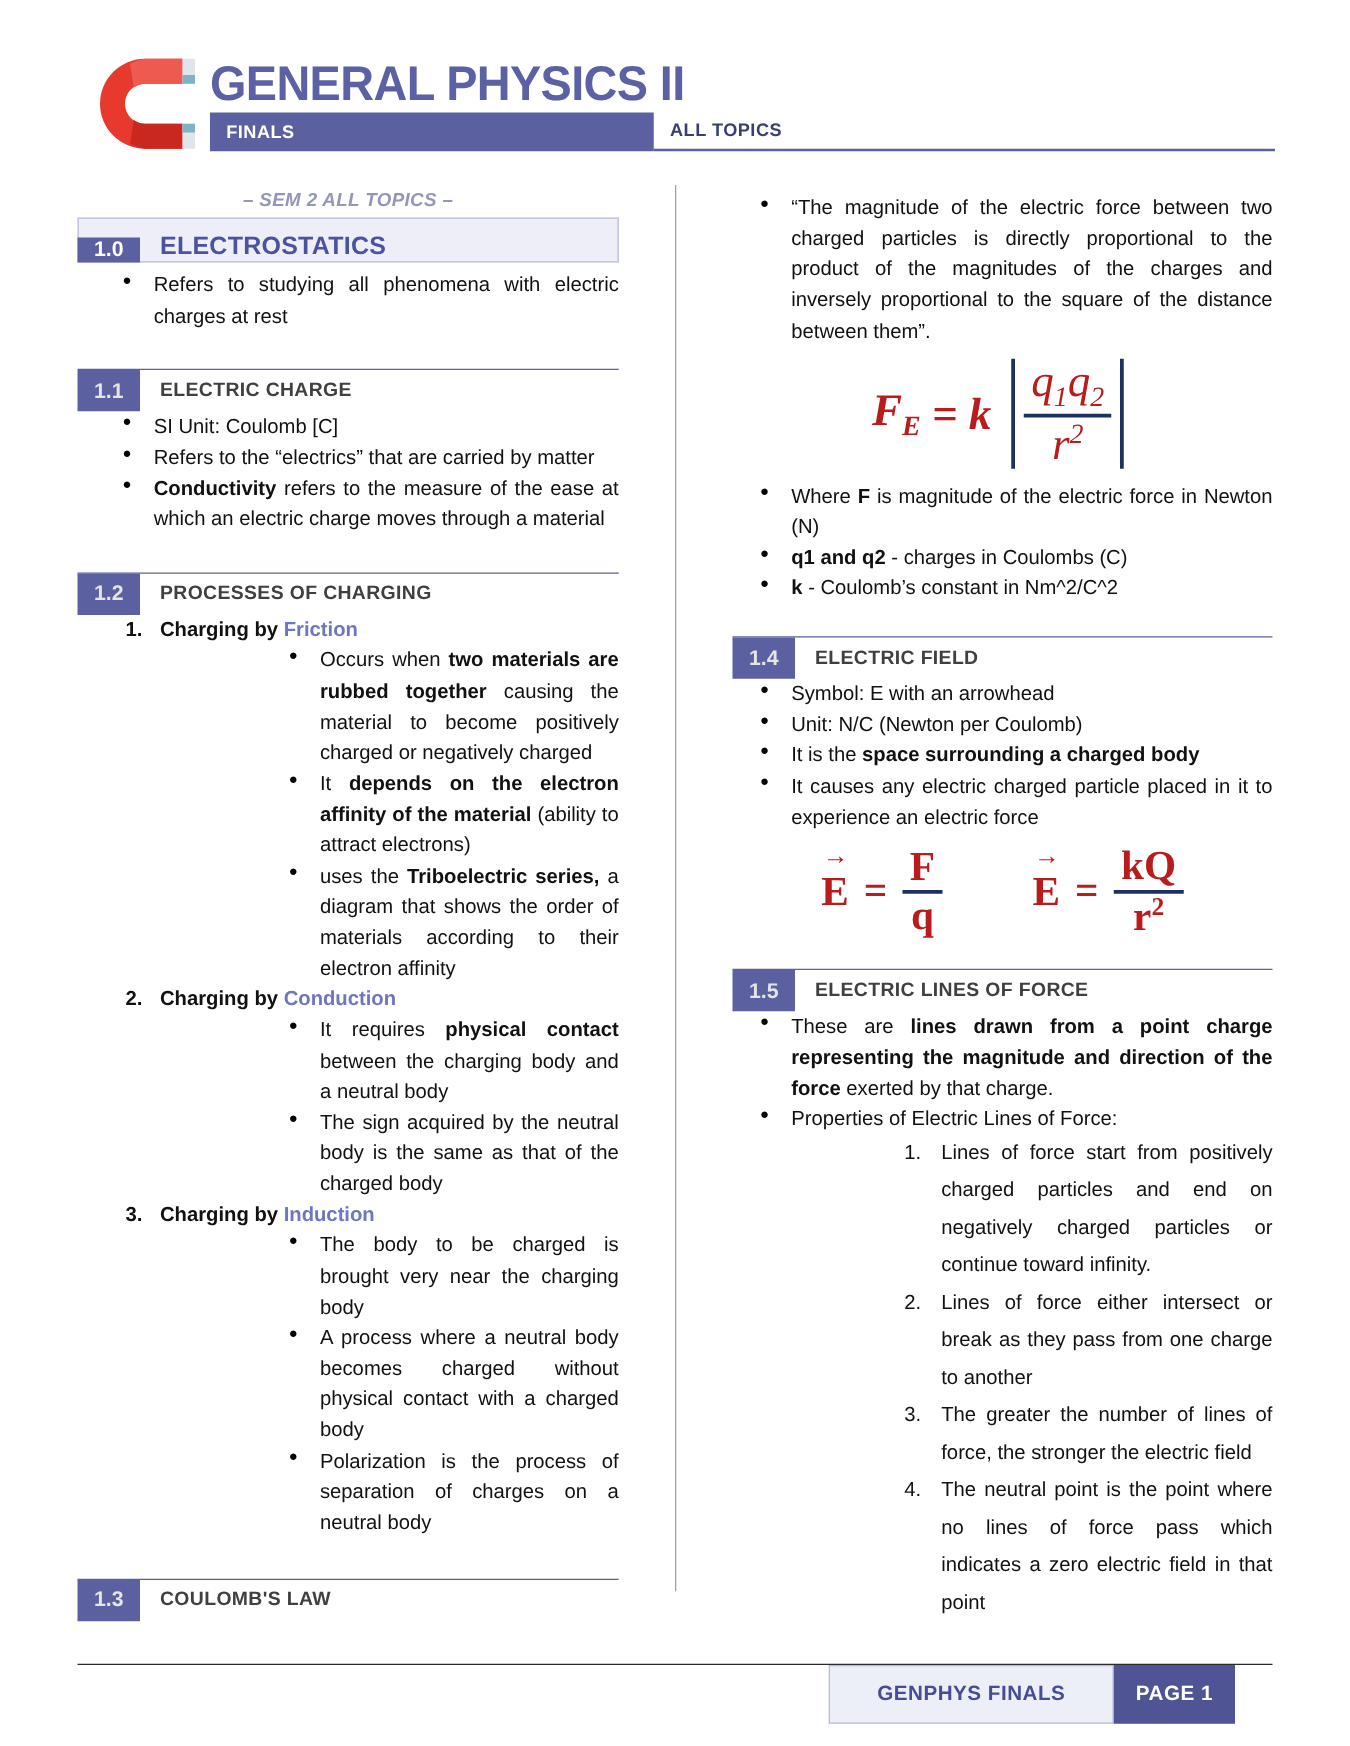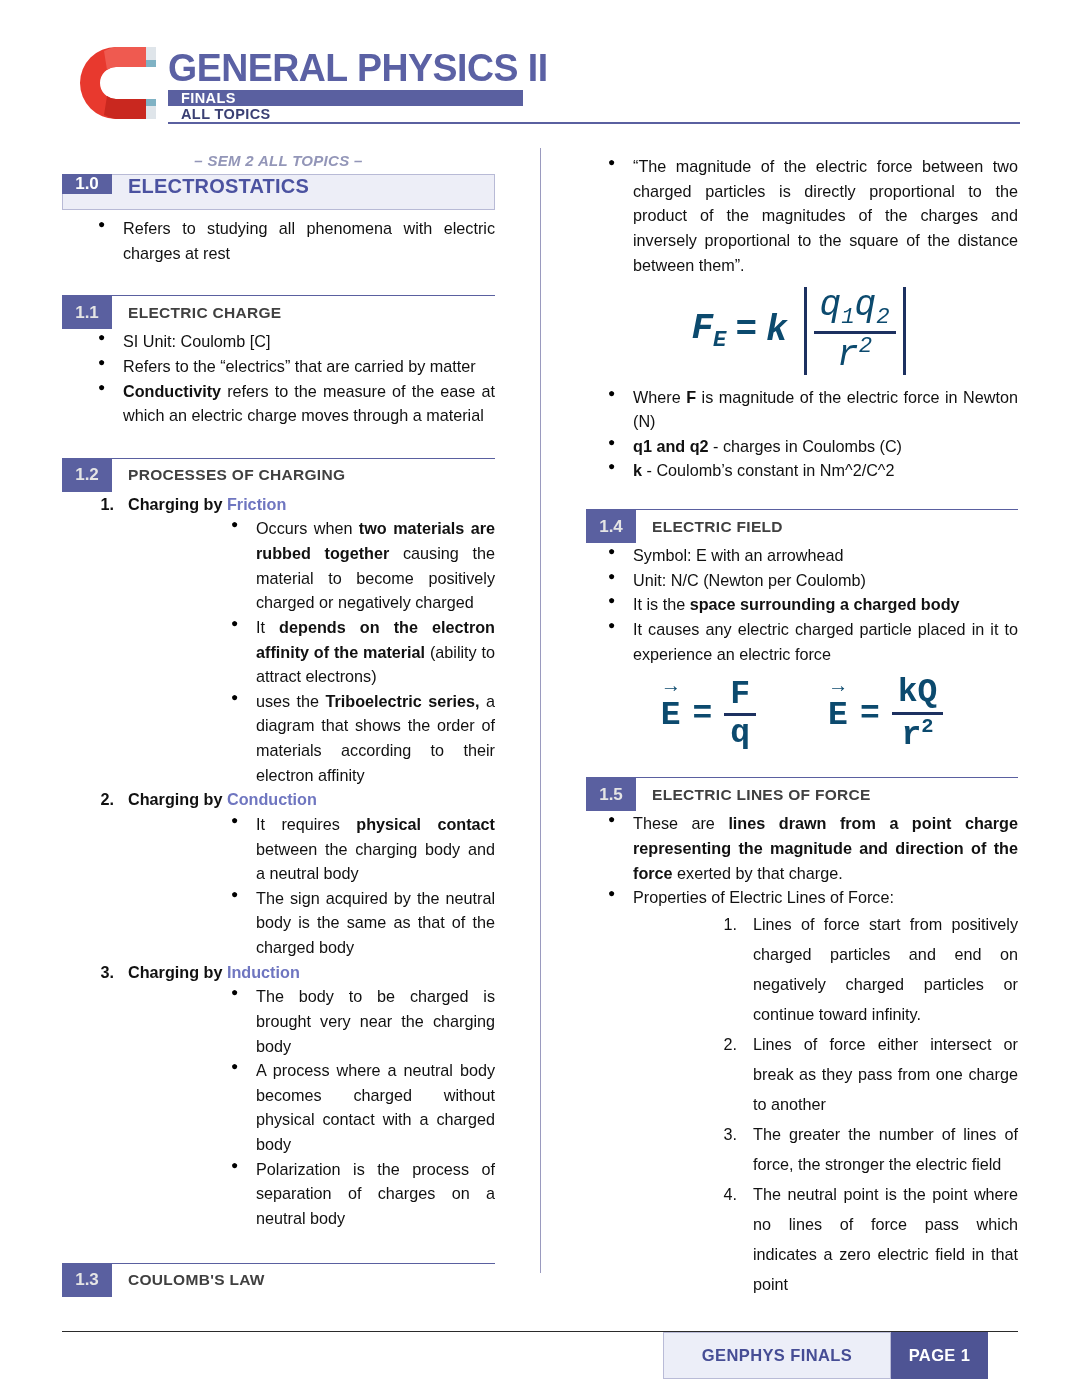--- a/index.html
+++ b/index.html
@@ -43,21 +43,20 @@
     line-height: 1;
     margin: 0 0 3px 0;
     transform: scaleX(0.96);
     transform-origin: left center;
   }
   .subbar {
     display: flex;
     align-items: stretch;
     height: 31px;
     position: relative;
-    flex-direction: column;
   }
   .subbar-left {
     background: #5a60a0;
     color: #ffffff;
     font-size: 14.5px;
     font-weight: bold;
     letter-spacing: 0.4px;
     display: flex;
     align-items: center;
     padding-left: 13px;
@@ -106,21 +105,21 @@
     font-style: italic;
     font-weight: bold;
     color: #9396b8;
     letter-spacing: 0.3px;
     margin: 4px 0 5px 0;
   }
 
   
   .sec-major {
     display: flex;
-    align-items: flex-start;
+    align-items: flex-end;
     height: 34px;
     background: #edeef7;
     border: 1px solid #b8bad6;
     margin-bottom: 6px;
   }
   .sec-major .tag {
     background: #5a60a0;
     color: #ffffff;
     font-size: 17px;
     font-weight: bold;
@@ -245,22 +244,22 @@
     text-align: right;
     font-weight: normal;
   }
 
   b, .bold { font-weight: bold; }
   .accent { color: #6f76c0; font-weight: bold; }
 
   
   .formula {
     text-align: center;
-    color: #0c4a6e;
-    font-family: Liberation Mono, monospace;
+    color: #b91c1c;
+    font-family: Liberation Serif, serif;
     margin: 10px 0 10px 0;
   }
   .frac {
     display: inline-block;
     vertical-align: middle;
     text-align: center;
     line-height: 1.05;
   }
   .frac .top {
     display: block;

